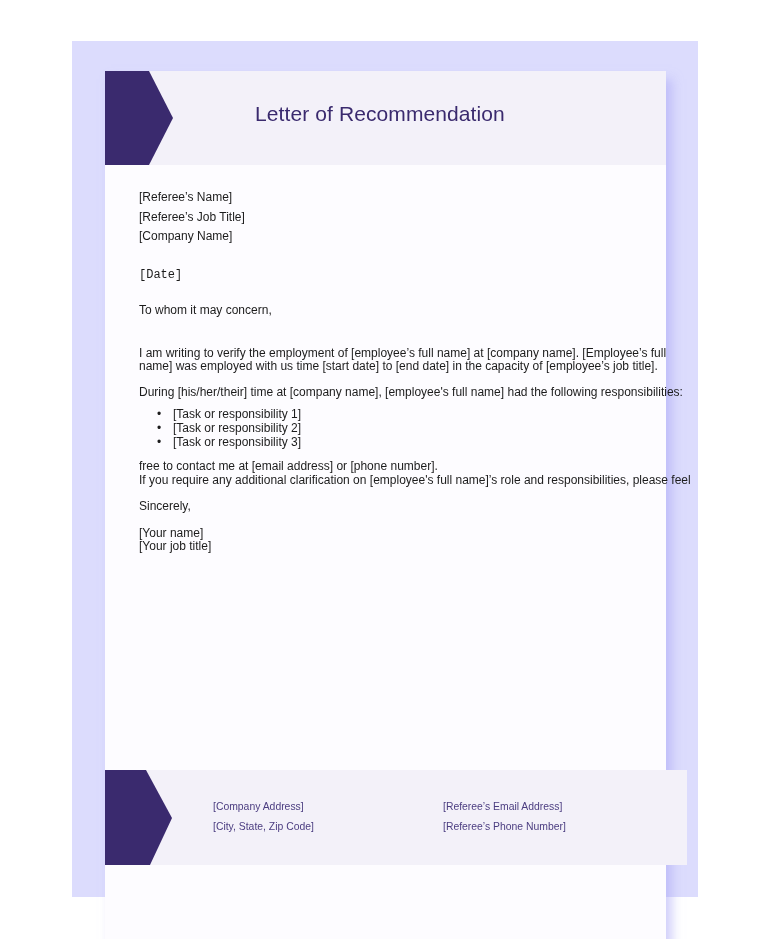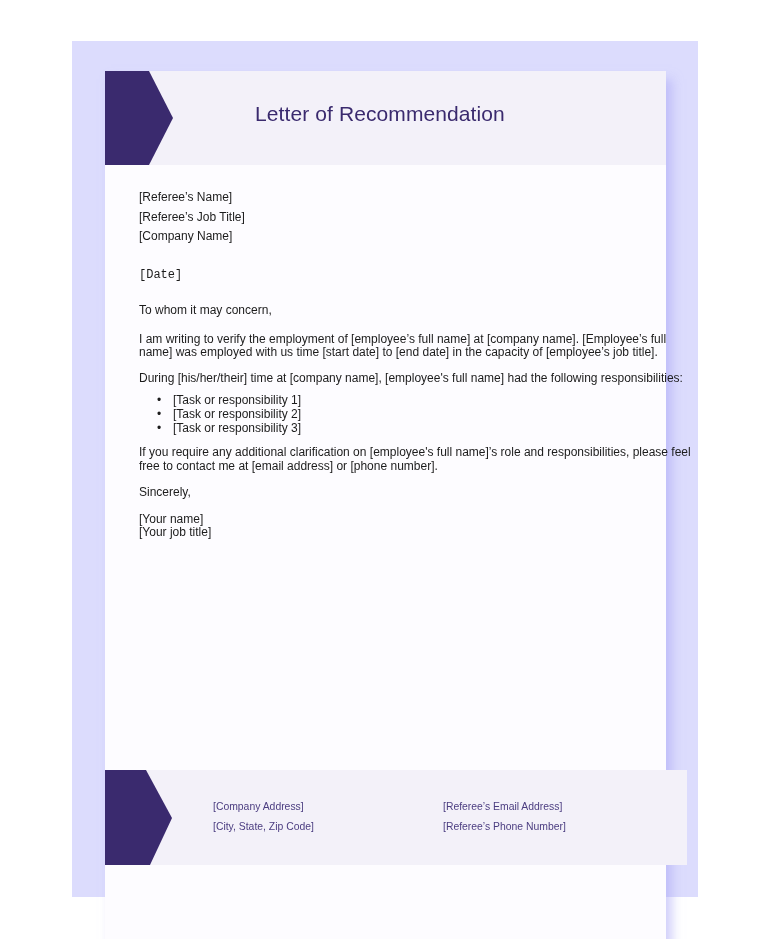--- a/index.html
+++ b/index.html
@@ -51,21 +51,21 @@
     font-size: 12px;
     color: #1c1c1c;
     line-height: 13.5px;
   }
   .line { display: block; white-space: nowrap; }
   .addr .line { height: 19.5px; line-height: 19.5px; }
   .gap-date { height: 19px; }
   .date-line { height: 19.5px; line-height: 19.5px; display: block; font-family: Liberation Mono, monospace; }
   .salutation { margin-top: 19px; display: block; }
   p { margin: 0; }
-  .para1 { margin-top: 15px; }
+  .para1 { margin-top: 29px; }
   .para2 { margin-top: 12px; }
   ul.tasks {
     list-style: none;
     margin: 8px 0 0 0; padding: 0 0 0 18px;
   }
   ul.tasks li {
     position: relative;
     padding-left: 16px;
     line-height: 14px;
   }
@@ -138,22 +138,22 @@
         <span class="bullet">•</span>
         <span>[Task or responsibility 2]</span>
       </li>
       <li>
         <span class="bullet">•</span>
         <span>[Task or responsibility 3]</span>
       </li>
     </ul>
 
     <p class="para3">
+      <span class="line">free to contact me at [email address] or [phone number].</span>
       <span class="line">If you require any additional clarification on [employee's full name]’s role and responsibilities, please feel</span>
-      <span class="line">free to contact me at [email address] or [phone number].</span>
     </p>
 
     <span class="signoff">Sincerely,</span>
 
     <div class="sig">
       <span class="line">[Your name]</span>
       <span class="line">[Your job title]</span>
     </div>
   </div>
 

